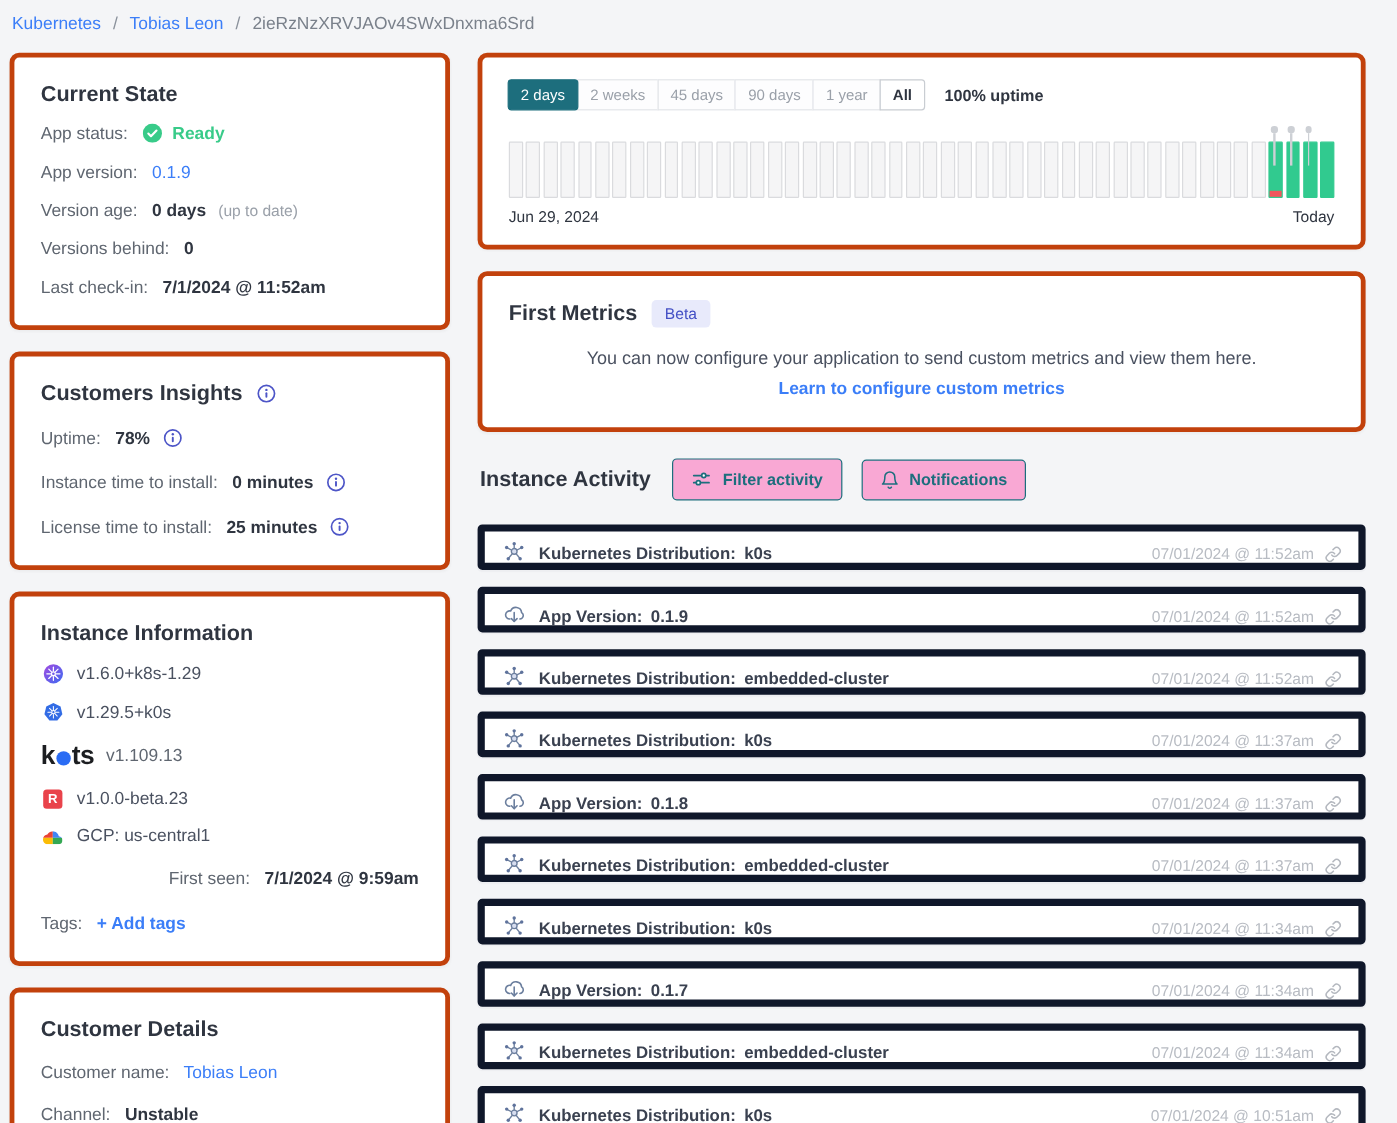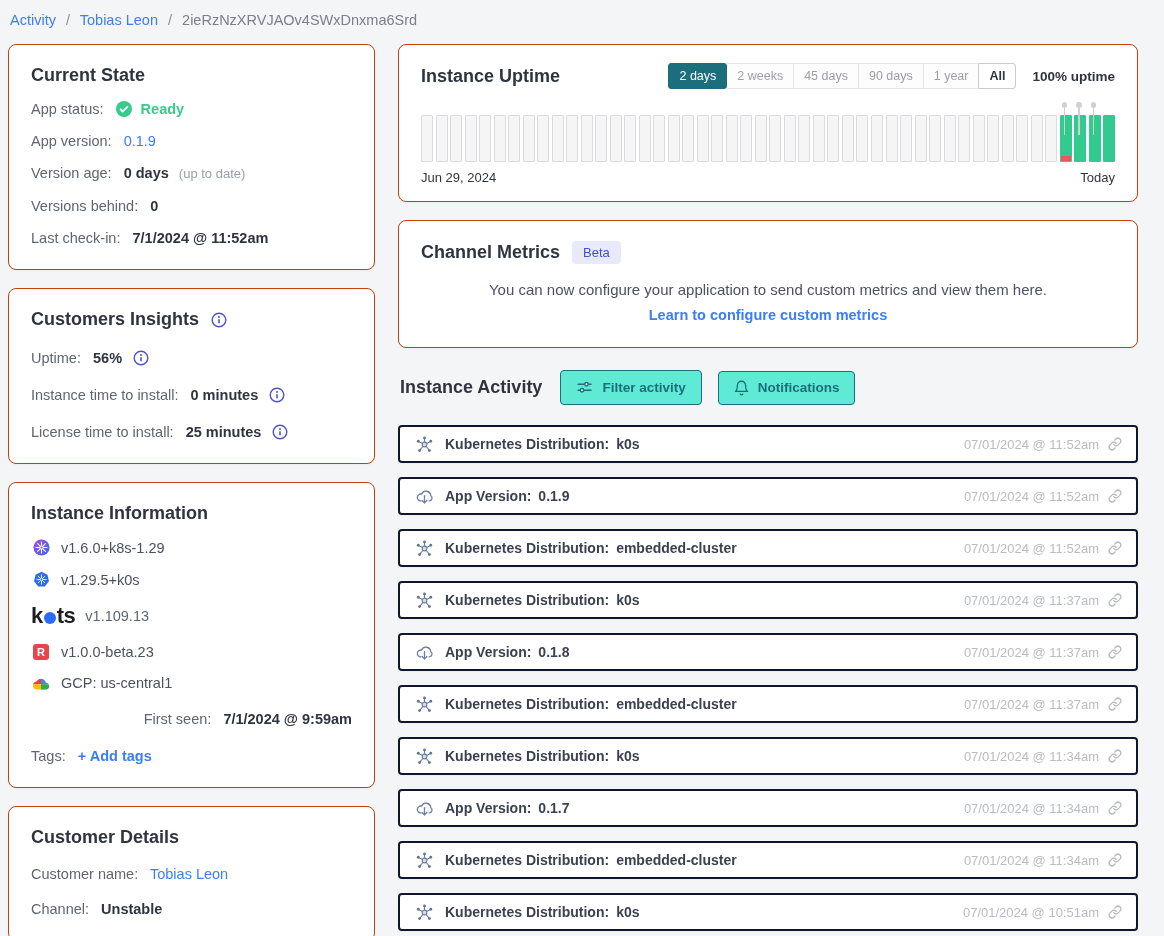--- a/index.html
+++ b/index.html
@@ -18,21 +18,21 @@
   
   .breadcrumb { font-size:14.5px; margin:2px 0 16px 2px; color:#7a818b; }
   .breadcrumb .sep { color:#8a919b; margin:0 6px; }
 
   
   .cols { display:flex; gap:23px; align-items:flex-start; }
   .col-left { width:367px; flex:none; }
   .col-right { flex:1; min-width:0; }
 
   .card {
-    background:#fff; border:1px solid #c2410c; border-radius:8px;
+    background:#fff; border:4px solid #c2410c; border-radius:8px;
     box-shadow:0 1px 2px rgba(40,45,60,.04);
   }
   .col-left .card { padding:20px 22px 22px; margin-bottom:18px; }
   .card-title { font-size:18px; font-weight:700; color:#2f3540; }
 
   .kv { margin-top:14px; color:#5f6670; line-height:18px; }
   .kv .lbl { margin-right:8px; }
   .note { color:#9aa0a9; font-size:13px; margin-left:6px; }
 
   .status-ready { color:#38cb89; font-weight:700; }
@@ -75,41 +75,41 @@
   .metrics-head { display:flex; align-items:center; gap:12px; }
   .beta-badge { background:#e8eafb; color:#4450c5; font-size:13px; padding:4px 11px; border-radius:4px; }
   .metrics-desc { text-align:center; color:#4a5160; margin-top:17px; font-size:15px; }
   .metrics-link { text-align:center; margin-top:9px; font-size:14.5px; font-weight:600; }
 
   
   .activity-head { display:flex; align-items:center; gap:16px; margin:2px 0 20px 2px; }
   .activity-head .card-title { margin-right:2px; }
   .outline-btn {
     display:inline-flex; align-items:center; gap:9px;
-    background:#5eead4; border:1px solid #1d6e7d; color:#1d6e7d;
+    background:#f9a8d4; border:1px solid #1d6e7d; color:#1d6e7d;
     font-size:13.5px; font-weight:700; font-family:inherit;
     padding:8px 15px; border-radius:4px; cursor:pointer;
   }
   .act-row {
-    background:#fff; border:2px solid #0f172a; border-radius:4px;
+    background:#fff; border:6px solid #0f172a; border-radius:4px;
     box-shadow:0 1px 1px rgba(40,45,60,.03);
     height:38px; margin-bottom:14px; padding:0 14px;
-    display:flex; align-items:center;
+    display:flex; align-items:flex-end;
   }
   .act-row .ric { width:20px; display:flex; justify-content:center; margin-right:11px; flex:none; }
   .act-row .atext { flex:1; font-size:14px; font-weight:600; color:#3a4150; white-space:nowrap; overflow:hidden; }
   .act-row .alabel { margin-right:7px; }
   .act-row .ts { font-size:13px; color:#b8bcc3; margin-right:9px; white-space:nowrap; }
   .link-icon { color:#b4b8bf; display:flex; cursor:pointer; }
 </style>
 </head>
 <body>
 
 <div class="breadcrumb">
-  <span class="link">Activity</span>
+  <span class="link">Kubernetes</span>
   <span class="sep">/</span>
   <span class="link">Tobias Leon</span>
   <span class="sep">/</span>
   <span>2ieRzNzXRVJAOv4SWxDnxma6Srd</span>
 </div>
 
 <div class="cols">
 
   <div class="col-left">
 
@@ -148,21 +148,21 @@
         <svg class="info-icon" width="16" height="16" viewBox="0 0 16 16">
             <circle cx="8" cy="8" r="6.8" fill="none" stroke="#4d55c7" stroke-width="1.4"></circle>
             <circle cx="8" cy="4.9" r="1" fill="#4d55c7"></circle>
             <rect x="7.2" y="6.9" width="1.6" height="4.6" rx="0.8" fill="#4d55c7"></rect>
           </svg>
       </div>
       <div>
 
       <div class="kv" style="margin-top:19px;">
           <span class="lbl">Uptime:</span>
-          <span class="bold-val">56%</span>
+          <span class="bold-val">78%</span>
           <svg class="info-icon" width="16" height="16" viewBox="0 0 16 16">
               <circle cx="8" cy="8" r="6.8" fill="none" stroke="#4d55c7" stroke-width="1.4"></circle>
               <circle cx="8" cy="4.9" r="1" fill="#4d55c7"></circle>
               <rect x="7.2" y="6.9" width="1.6" height="4.6" rx="0.8" fill="#4d55c7"></rect>
             </svg>
         </div>
           <div class="kv" style="margin-top:19px;">
           <span class="lbl">Instance time to install:</span>
           <span class="bold-val">0 minutes</span>
           <svg class="info-icon" width="16" height="16" viewBox="0 0 16 16">
@@ -283,21 +283,20 @@
         <span class="lbl">Channel:</span>
         <span class="bold-val">Unstable</span>
       </div>
     </div>
   </div>
 
   <div class="col-right">
 
     <div class="card uptime-card">
       <div class="uptime-head">
-        <div class="card-title">Instance Uptime</div>
         <div class="range-group">
             <button class="range-btn active">2 days</button>
             <button class="range-btn">2 weeks</button>
             <button class="range-btn">45 days</button>
             <button class="range-btn">90 days</button>
             <button class="range-btn">1 year</button>
             <button class="range-btn all">All</button>
           </div>
         <div class="uptime-summary">100% uptime</div>
       </div>
@@ -366,21 +365,21 @@
           </div>
         </div>
       <div class="bar-labels">
         <span>Jun 29, 2024</span>
         <span>Today</span>
       </div>
     </div>
 
     <div class="card metrics-card">
       <div class="metrics-head">
-        <div class="card-title">Channel Metrics</div>
+        <div class="card-title">First Metrics</div>
         <span class="beta-badge">Beta</span>
       </div>
       <div class="metrics-desc">You can now configure your application to send custom metrics and view them here.</div>
       <div class="metrics-link"><span class="link">Learn to configure custom metrics</span></div>
     </div>
 
     <div class="activity-head">
       <div class="card-title">Instance Activity</div>
       <button class="outline-btn">
         <svg width="17" height="17" viewBox="0 0 20 20" fill="none" stroke="#1d6e7d" stroke-width="1.7" stroke-linecap="round">

